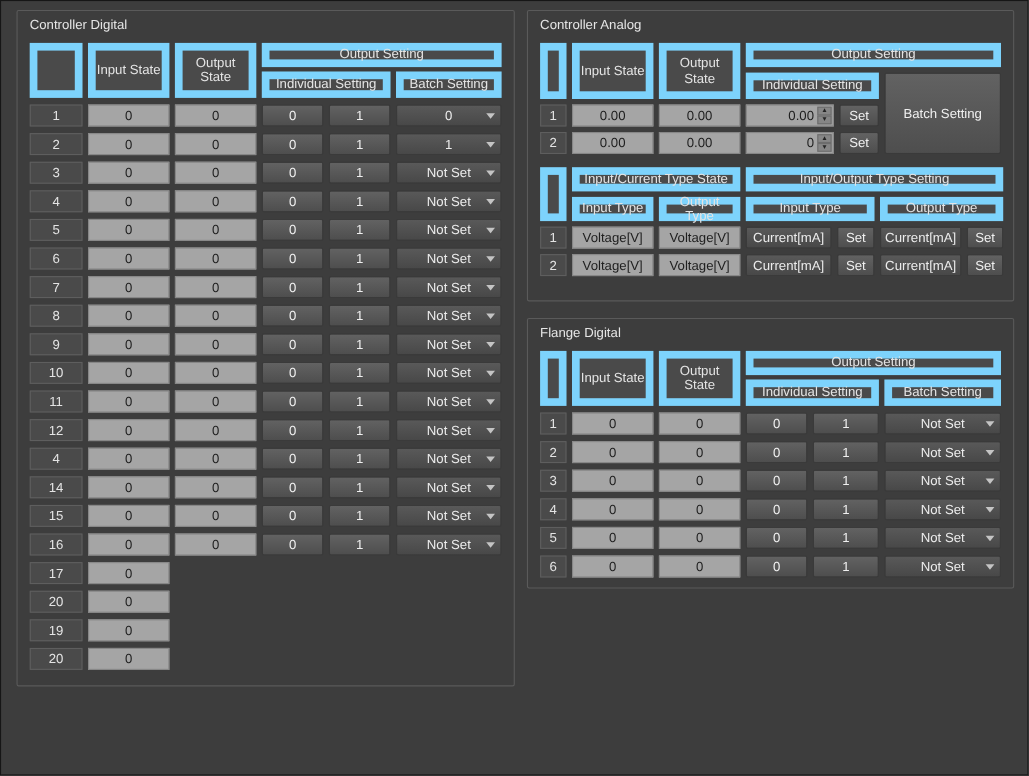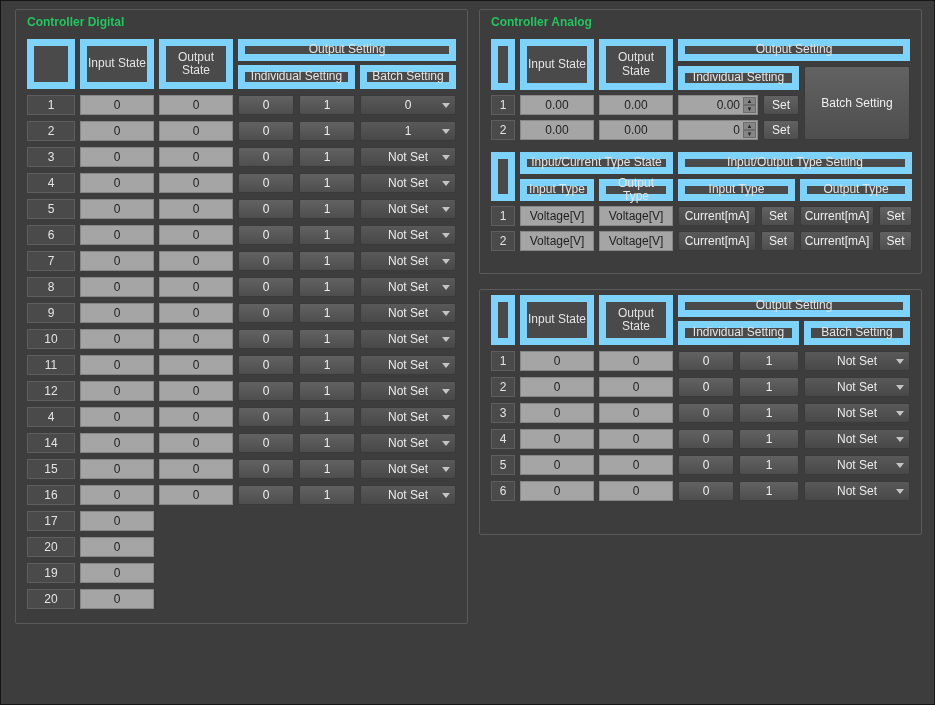--- a/index.html
+++ b/index.html
@@ -5,21 +5,21 @@
   *{box-sizing:border-box;margin:0;padding:0;}
   html,body{width:935px;height:705px;overflow:hidden;}
   body{background:#3d3d3d;font-family:"Liberation Sans",sans-serif;font-size:12px;color:#e2e2e2;}
   .window{width:935px;height:705px;border:1px solid #161616;background:#3d3d3d;display:flex;flex-direction:column;}
   .titlebar{height:23px;background:#1a1a1a;border-bottom:1px solid #000;display:flex;align-items:center;padding:0 8px;gap:7px;flex:0 0 auto;}
   .titlebar .title{font-weight:bold;font-size:12px;color:#f2f2f2;}
   .app-icon{width:14px;height:14px;display:inline-flex;}
   .close-btn{margin-left:auto;background:none;border:none;color:#cfcfcf;font-size:14px;line-height:1;cursor:pointer;width:22px;font-family:inherit;}
   .content{position:relative;flex:1;}
   .groupbox{position:absolute;border:1px solid #5a5a5a;border-radius:2px;padding:5px 11px;overflow:hidden;}
-  .gb-title{font-size:12px;color:#22c55e;margin-bottom:9px;height:15px;font-weight:bold;}
+  .gb-title{font-size:12px;color:#e5e5e5;margin-bottom:9px;height:15px;}
   .gb-digital{left:14px;top:8px;width:453px;height:615px;}
   .gb-analog{left:478px;top:8px;width:443px;height:265px;}
   .gb-flange{left:478px;top:288px;width:443px;height:246px;}
   .grid{display:grid;column-gap:5px;}
   .cd{grid-template-columns:48px 74px 74px 56px 56px 96px;}
   .fd{grid-template-columns:24px 74px 74px 56px 60px 106px;}
   .an{grid-template-columns:24px 74px 74px 80px 36px 106px;grid-template-rows:22px 24px 20px 20px;row-gap:5px;}
   .ty{grid-template-columns:24px 74px 74px 78px 34px 74px 33px;grid-template-rows:22px 22px 20px 20px;row-gap:5px;margin-top:12px;}
   .thead{grid-template-rows:22px 24px;row-gap:4px;margin-bottom:6px;}
   .t-row{height:20px;margin-bottom:6px;}
@@ -315,20 +315,21 @@
           </div>
         <button class="btn" style="grid-column:5;grid-row:4">Set</button>
         <div class="combo" style="grid-column:6;grid-row:4">
             <span class="combo-text">Current[mA]</span>
           </div>
         <button class="btn" style="grid-column:7;grid-row:4">Set</button>
       </div>
     </section>
 
     <section class="groupbox gb-flange">
+      <div class="gb-title">Flange Digital</div>
       <div class="grid fd thead">
         <div class="hcell rs2"></div>
         <div class="hcell rs2">Input State</div>
         <div class="hcell rs2">Output State</div>
         <div class="hcell cs-out">Output Setting</div>
         <div class="hcell cs-ind" style="grid-row:2">Individual Setting</div>
         <div class="hcell" style="grid-column:6;grid-row:2">Batch Setting</div>
       </div>
       <div>
           <div class="grid t-row fd">

